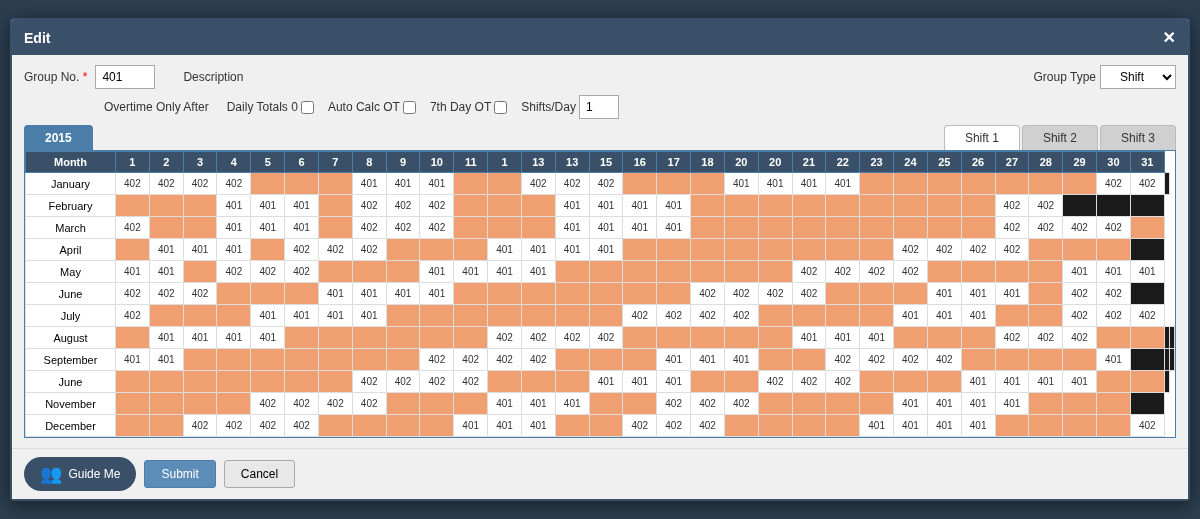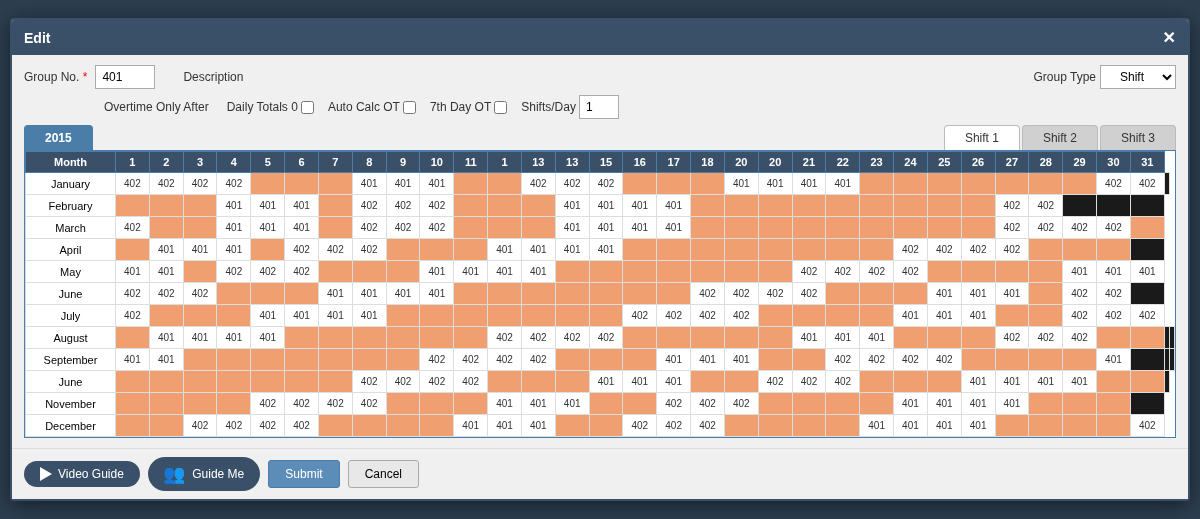--- a/index.html
+++ b/index.html
@@ -557,24 +557,20 @@
                 <td class="cell-orange" style="background: rgb(240, 160, 112);"></td>
                 <td class="cell-orange cell-value" style="background: white; color: rgb(51, 51, 51);">402</td>
               </tr>
             </tbody>
         </table>
       </div>
     </div>
   </div>
   <div class="footer">
     <div class="footer-btns-right">
-      <button class="btn btn-video">
-        <span class="play-icon"></span>
-        <span>Video Guide</span>
-      </button>
       <button class="btn btn-guide">
         <span class="guide-icon">👥</span>
         <span>Guide Me</span>
       </button>
       <button class="btn btn-submit">Submit</button>
       <button class="btn btn-cancel">Cancel</button>
     </div>
   </div>
 </div>
 

